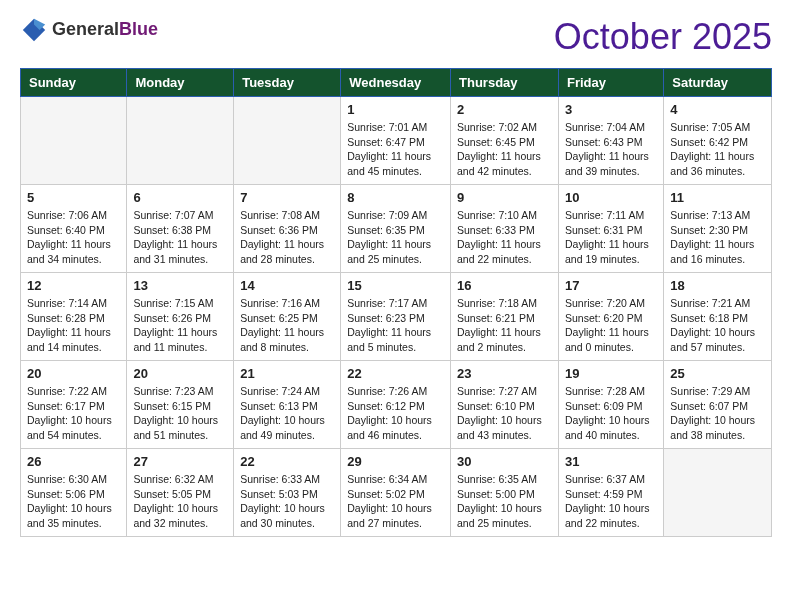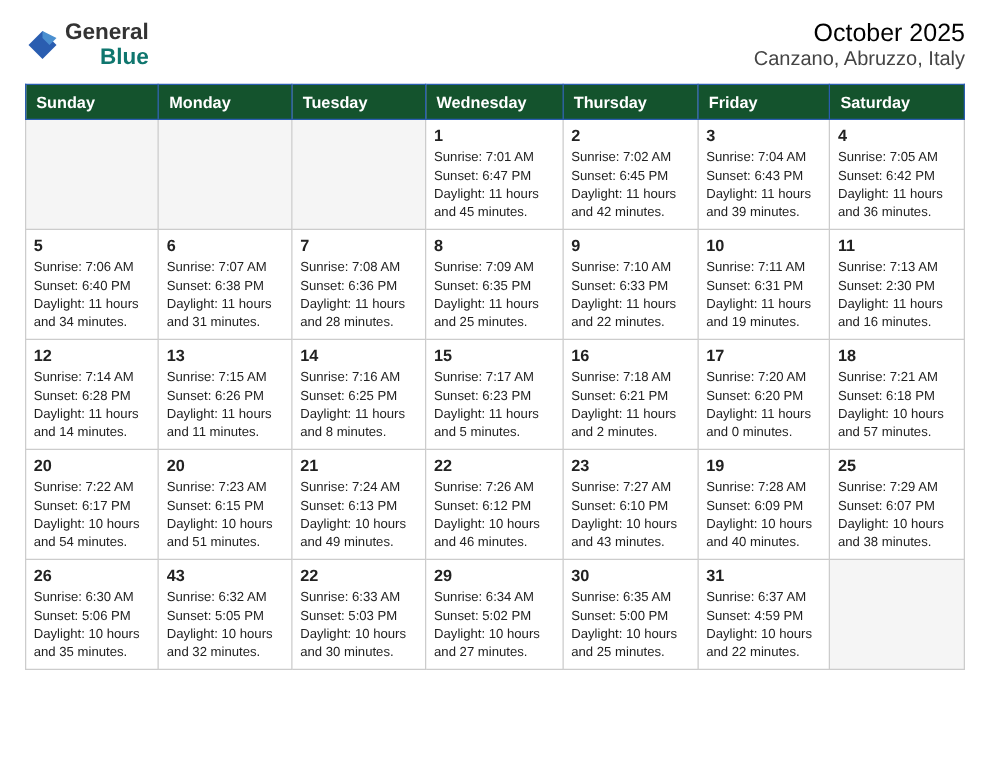--- a/index.html
+++ b/index.html
@@ -19,46 +19,45 @@
       align-items: flex-start;
       margin-bottom: 10px;
     }
     .logo {
       display: flex;
       align-items: center;
       gap: 0px;
     }
     .logo-text {
       display: flex;
-      flex-direction: column;
+      flex-direction: row;
       line-height: 1.1;
-      text-align: right;
     }
     .logo-general {
       font-size: 18px;
       font-weight: bold;
       color: #333;
     }
     .logo-blue {
       font-size: 18px;
       font-weight: bold;
-      color: #0f766e;
+      color: #701a75;
     }
     .logo-icon {
       width: 28px;
       height: 28px;
       margin-right: 4px;
     }
     .title-section {
       text-align: right;
     }
     .month-title {
-      font-size: 20px;
+      font-size: 36px;
       font-weight: normal;
-      color: #000000;
+      color: #4c1d95;
     }
     .location {
       font-size: 16px;
       color: #444;
     }
     .calendar {
       width: 100%;
       border-collapse: collapse;
       border: 1px solid #ccc;
     }
@@ -108,21 +107,20 @@
         <polygon points="20,4 36,20 20,36 4,20" fill="#2a5db0"></polygon>
         <polygon points="20,4 36,12 28,20 20,12" fill="#4a8fd0"></polygon>
       </svg>
       <div class="logo-text">
         <span class="logo-general">General</span>
         <span class="logo-blue">Blue</span>
       </div>
     </div>
     <div class="title-section">
       <div class="month-title">October 2025</div>
-      <div class="location">Canzano, Abruzzo, Italy</div>
     </div>
   </div>
 
   <table class="calendar">
     <thead>
       <tr>
         <th>Sunday</th>
         <th>Monday</th>
         <th>Tuesday</th>
         <th>Wednesday</th>
@@ -320,21 +318,21 @@
         </tr>
         <tr class="week-row">
           <td>
             <div class="day-number">26</div>
             <div class="day-info">Sunrise: 6:30 AM
 Sunset: 5:06 PM
 Daylight: 10 hours
 and 35 minutes.</div>
           </td>
           <td>
-            <div class="day-number">43</div>
+            <div class="day-number">27</div>
             <div class="day-info">Sunrise: 6:32 AM
 Sunset: 5:05 PM
 Daylight: 10 hours
 and 32 minutes.</div>
           </td>
           <td>
             <div class="day-number">22</div>
             <div class="day-info">Sunrise: 6:33 AM
 Sunset: 5:03 PM
 Daylight: 10 hours

